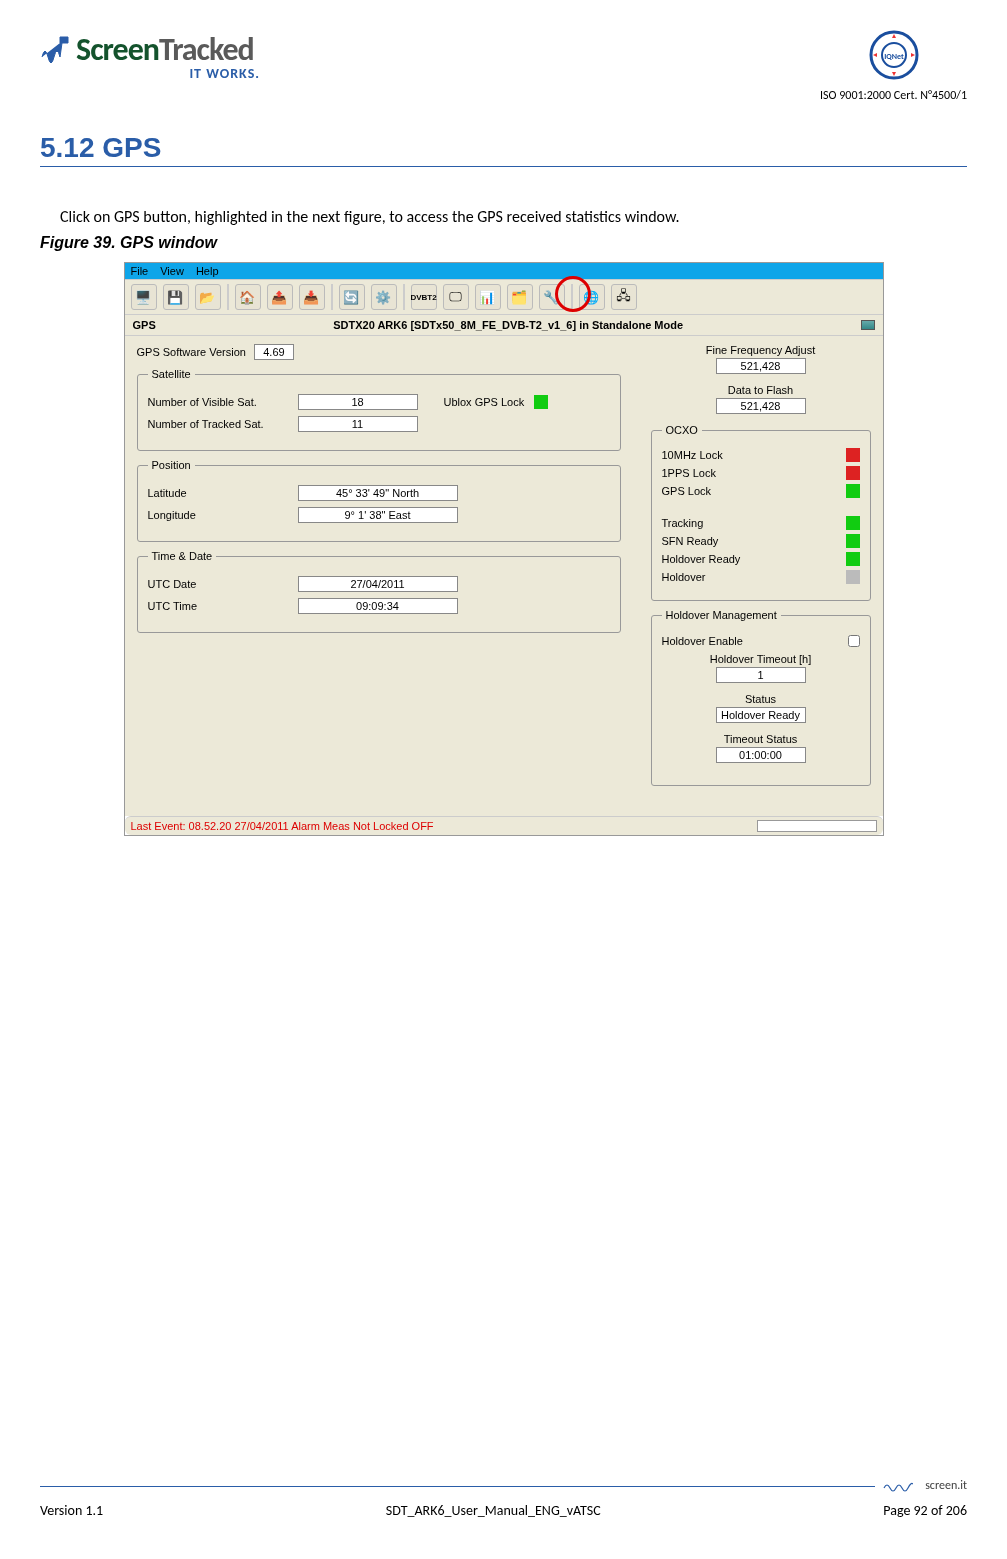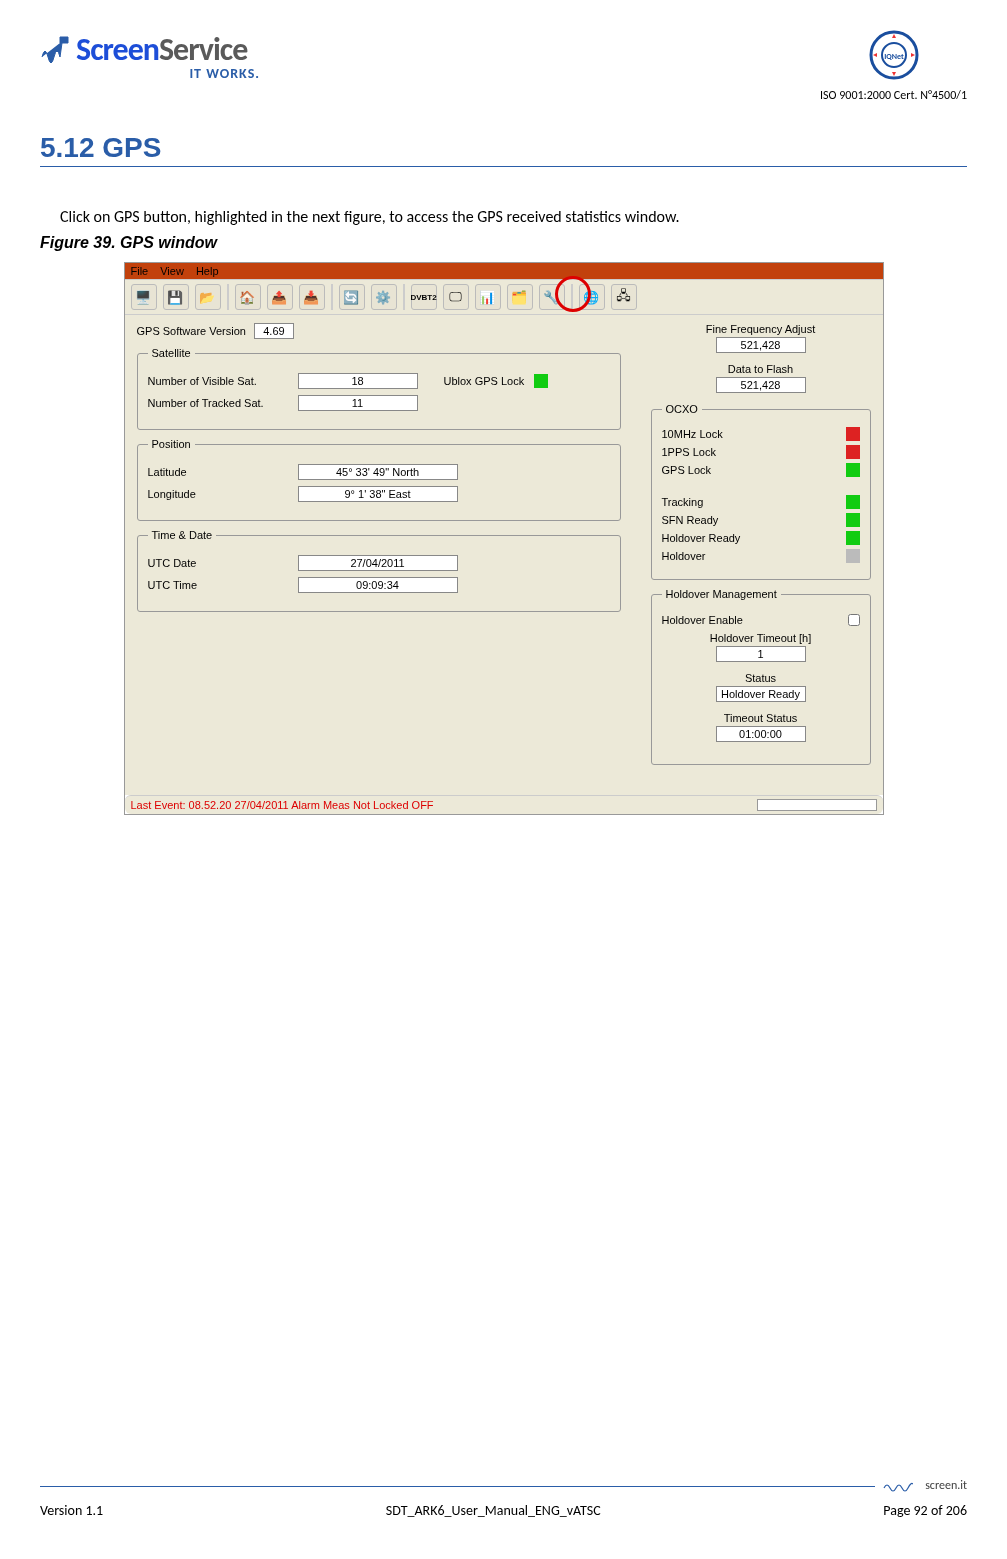--- a/index.html
+++ b/index.html
@@ -8,31 +8,31 @@
     background: #fff;
     width: 1007px;
     height: 1559px;
     position: relative;
     padding: 30px 40px 40px 40px;
   }
   .header-row { display: flex; justify-content: space-between; align-items: flex-start; margin-bottom: 30px; }
   .logo-left { width: 220px; }
   .logo-left .brand { display: flex; align-items: center; gap: 6px; }
   .logo-left .squiggle { color: #2a5da8; font-size: 30px; }
-  .logo-left .screen-text { font-size: 32px; font-weight: 600; color: #1d4ed8; letter-spacing: -1px; }
+  .logo-left .screen-text { font-size: 32px; font-weight: 600; color: #14532d; letter-spacing: -1px; }
   .logo-left .service-text { font-size: 32px; font-weight: 600; color: #5a5a5a; letter-spacing: -1px; }
   .logo-left .it-works { text-align: right; font-size: 14px; color: #2a5da8; font-weight: 700; letter-spacing: 1px; margin-top: -4px; }
   .logo-right { text-align: center; }
   .iqnet-badge { width: 50px; height: 50px; margin-left: auto; margin-bottom: 4px; }
   .iso-text { font-size: 12px; color: #000; }
   .section-title { color: #2a5da8; font-size: 28px; font-family: Liberation Sans, sans-serif; border-bottom: 1px solid #2a5da8; padding-bottom: 2px; margin-bottom: 40px; }
   .intro-text { font-size: 16px; text-align: left; margin: 0 0 8px 20px; }
   .figure-caption { font-size: 16px; font-style: italic; font-weight: 700; font-family: Arial, sans-serif; text-align: left; margin-bottom: 10px; }
   .app-frame { width: 760px; margin: 0 auto; border: 1px solid #999; font-family: Tahoma, sans-serif; font-size: 11px; }
-  .menubar { background: #c2410c; padding: 2px 6px; display: flex; gap: 12px; border-bottom: 1px solid #ccc; }
+  .menubar { background: #0ea5e9; padding: 2px 6px; display: flex; gap: 12px; border-bottom: 1px solid #ccc; }
   .toolbar { background: #ece9d8; padding: 4px 6px; display: flex; gap: 6px; align-items: center; border-bottom: 1px solid #ccc; position: relative; }
   .toolbar-icon { width: 26px; height: 26px; background: #e8e4d4; border: 1px solid #bbb; border-radius: 3px; display: flex; align-items: center; justify-content: center; font-size: 13px; }
   .toolbar-sep { width: 2px; height: 26px; background: #ccc; }
   .highlight-circle { position: absolute; width: 36px; height: 36px; border: 3px solid #d00; border-radius: 50%; left: 430px; top: -4px; pointer-events: none; }
   .titlerow { background: #ece9d8; padding: 4px 8px; display: flex; justify-content: space-between; align-items: center; border-bottom: 1px solid #ccc; font-weight: 700; }
   .titlerow .right-icon { width: 14px; height: 10px; background: linear-gradient(#6aa, #388); border:1px solid #555;}
   .main-area { background: #ece9d8; padding: 8px 12px; display: flex; gap: 30px; min-height: 480px; }
   .left-col { flex: 1; }
   .right-col { width: 220px; }
   .version-row { display:flex; align-items:center; gap:8px; margin-bottom:8px;}
@@ -63,21 +63,21 @@
 </style>
 </head>
 <body>
 
 <div class="header-row">
   <div class="logo-left">
     <div class="brand">
       <svg class="squiggle" width="30" height="30">
           <path d="M2 22 Q5 10 8 22 T14 22 T20 22 L22 8 L28 8 L28 2 L20 2 L20 8" stroke="#2a5da8" fill="#2a5da8" stroke-width="1"></path>
         </svg>
-      <span><span class="screen-text">Screen</span><span class="service-text">Service</span></span>
+      <span><span class="screen-text">Screen</span><span class="service-text">Tracked</span></span>
     </div>
     <div class="it-works">IT WORKS.</div>
   </div>
   <div class="logo-right">
     <svg class="iqnet-badge" viewBox="0 0 50 50">
       <circle cx="25" cy="25" r="23" fill="#fff" stroke="#1a4e9e" stroke-width="3"></circle>
       <circle cx="25" cy="25" r="12" fill="none" stroke="#1a4e9e" stroke-width="2"></circle>
       <text x="25" y="29" text-anchor="middle" font-size="8" fill="#1a4e9e" font-weight="bold">IQNet</text>
       <path d="M25 4 L27 8 L23 8 Z M25 46 L27 42 L23 42 Z M4 25 L8 23 L8 27 Z M46 25 L42 23 L42 27 Z" fill="#e33"></path>
     </svg>
@@ -111,20 +111,25 @@
     <div class="toolbar-sep"></div>
     <div class="toolbar-icon" style="font-size:8px;font-weight:bold;">DVBT2</div>
     <div class="toolbar-icon">🖵</div>
     <div class="toolbar-icon">📊</div>
     <div class="toolbar-icon">🗂️</div>
     <div class="toolbar-icon">🔧</div>
     <div class="toolbar-sep"></div>
     <div class="toolbar-icon">🌐</div>
     <div class="toolbar-icon">🖧</div>
     <div class="highlight-circle"></div>
+  </div>
+  <div class="titlerow">
+    <span>GPS</span>
+    <span>SDTX20 ARK6 [SDTx50_8M_FE_DVB-T2_v1_6] in Standalone Mode</span>
+    <span class="right-icon"></span>
   </div>
   <div class="main-area">
     <div class="left-col">
       <div class="version-row">
         <span class="lbl">GPS Software Version</span>
         <span class="val">4.69</span>
       </div>
       <fieldset>
         <legend>Satellite</legend>
         <div class="field-row">

